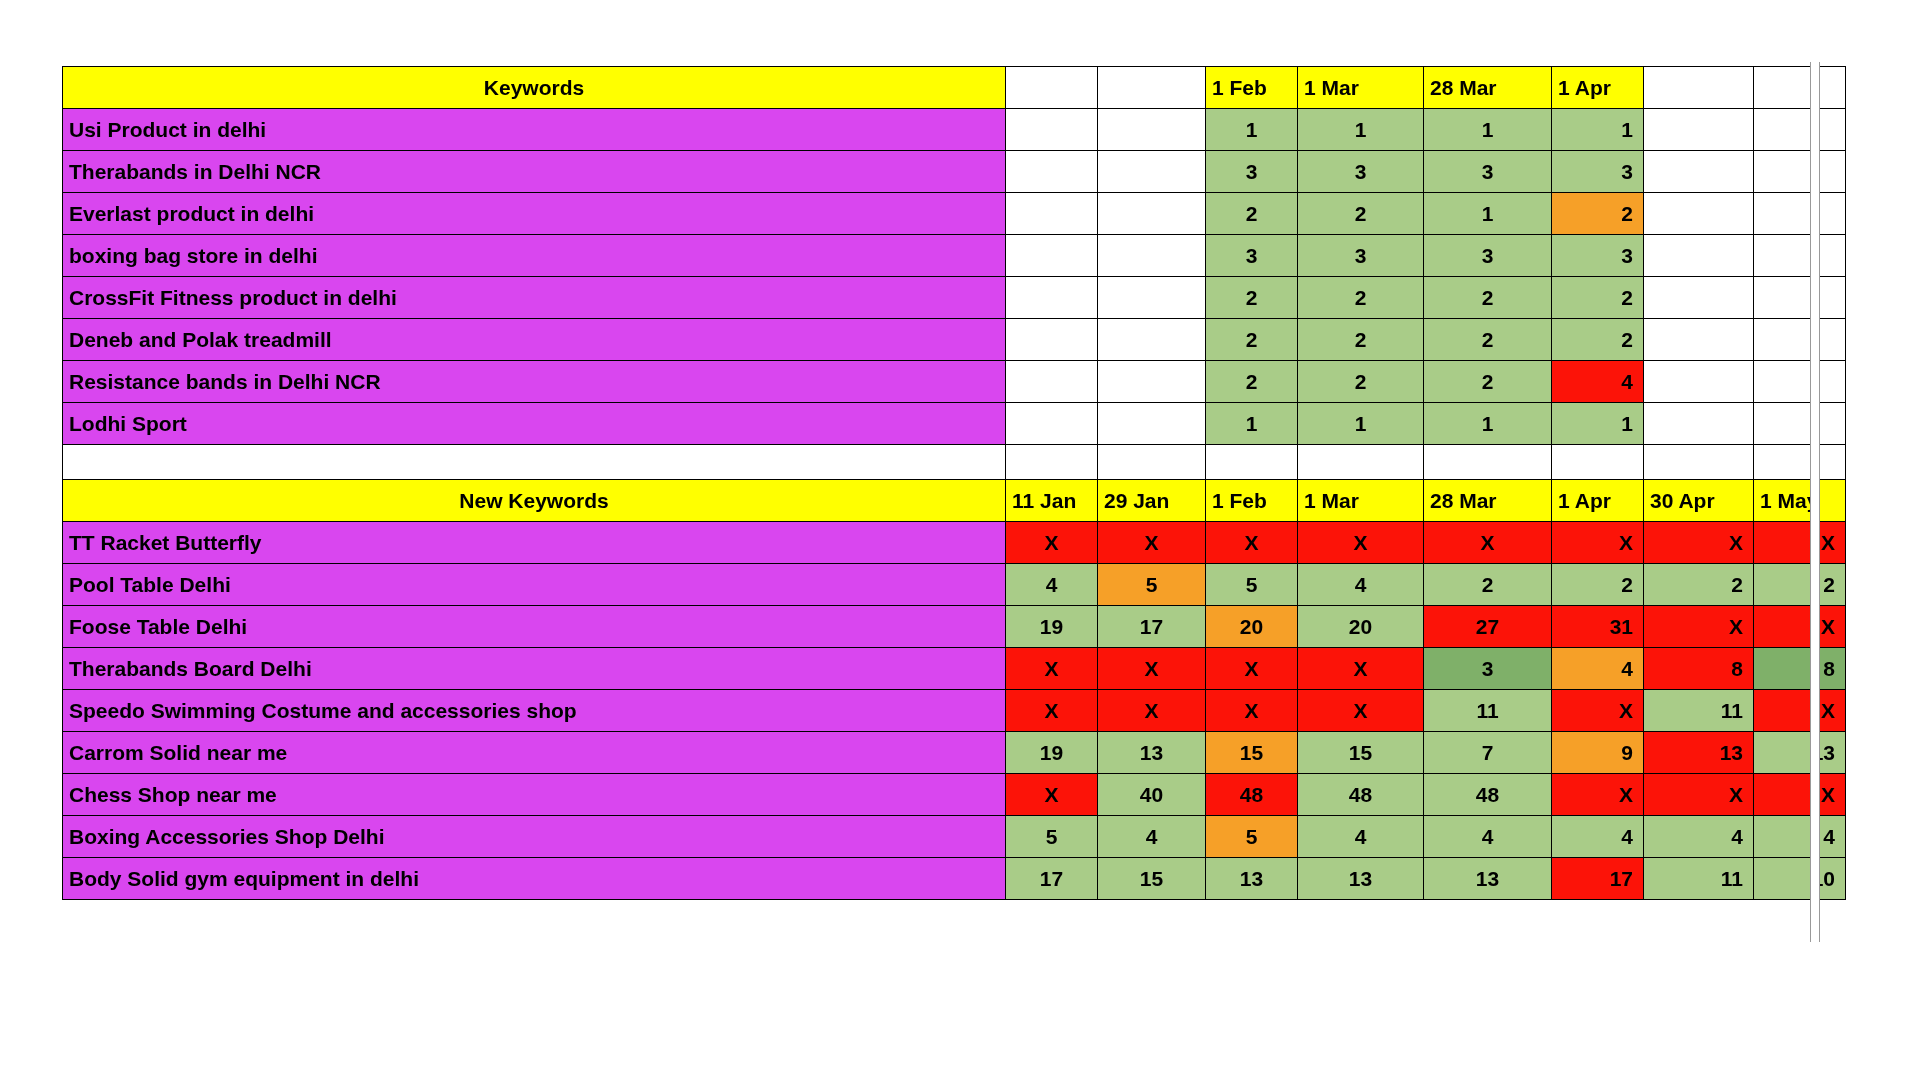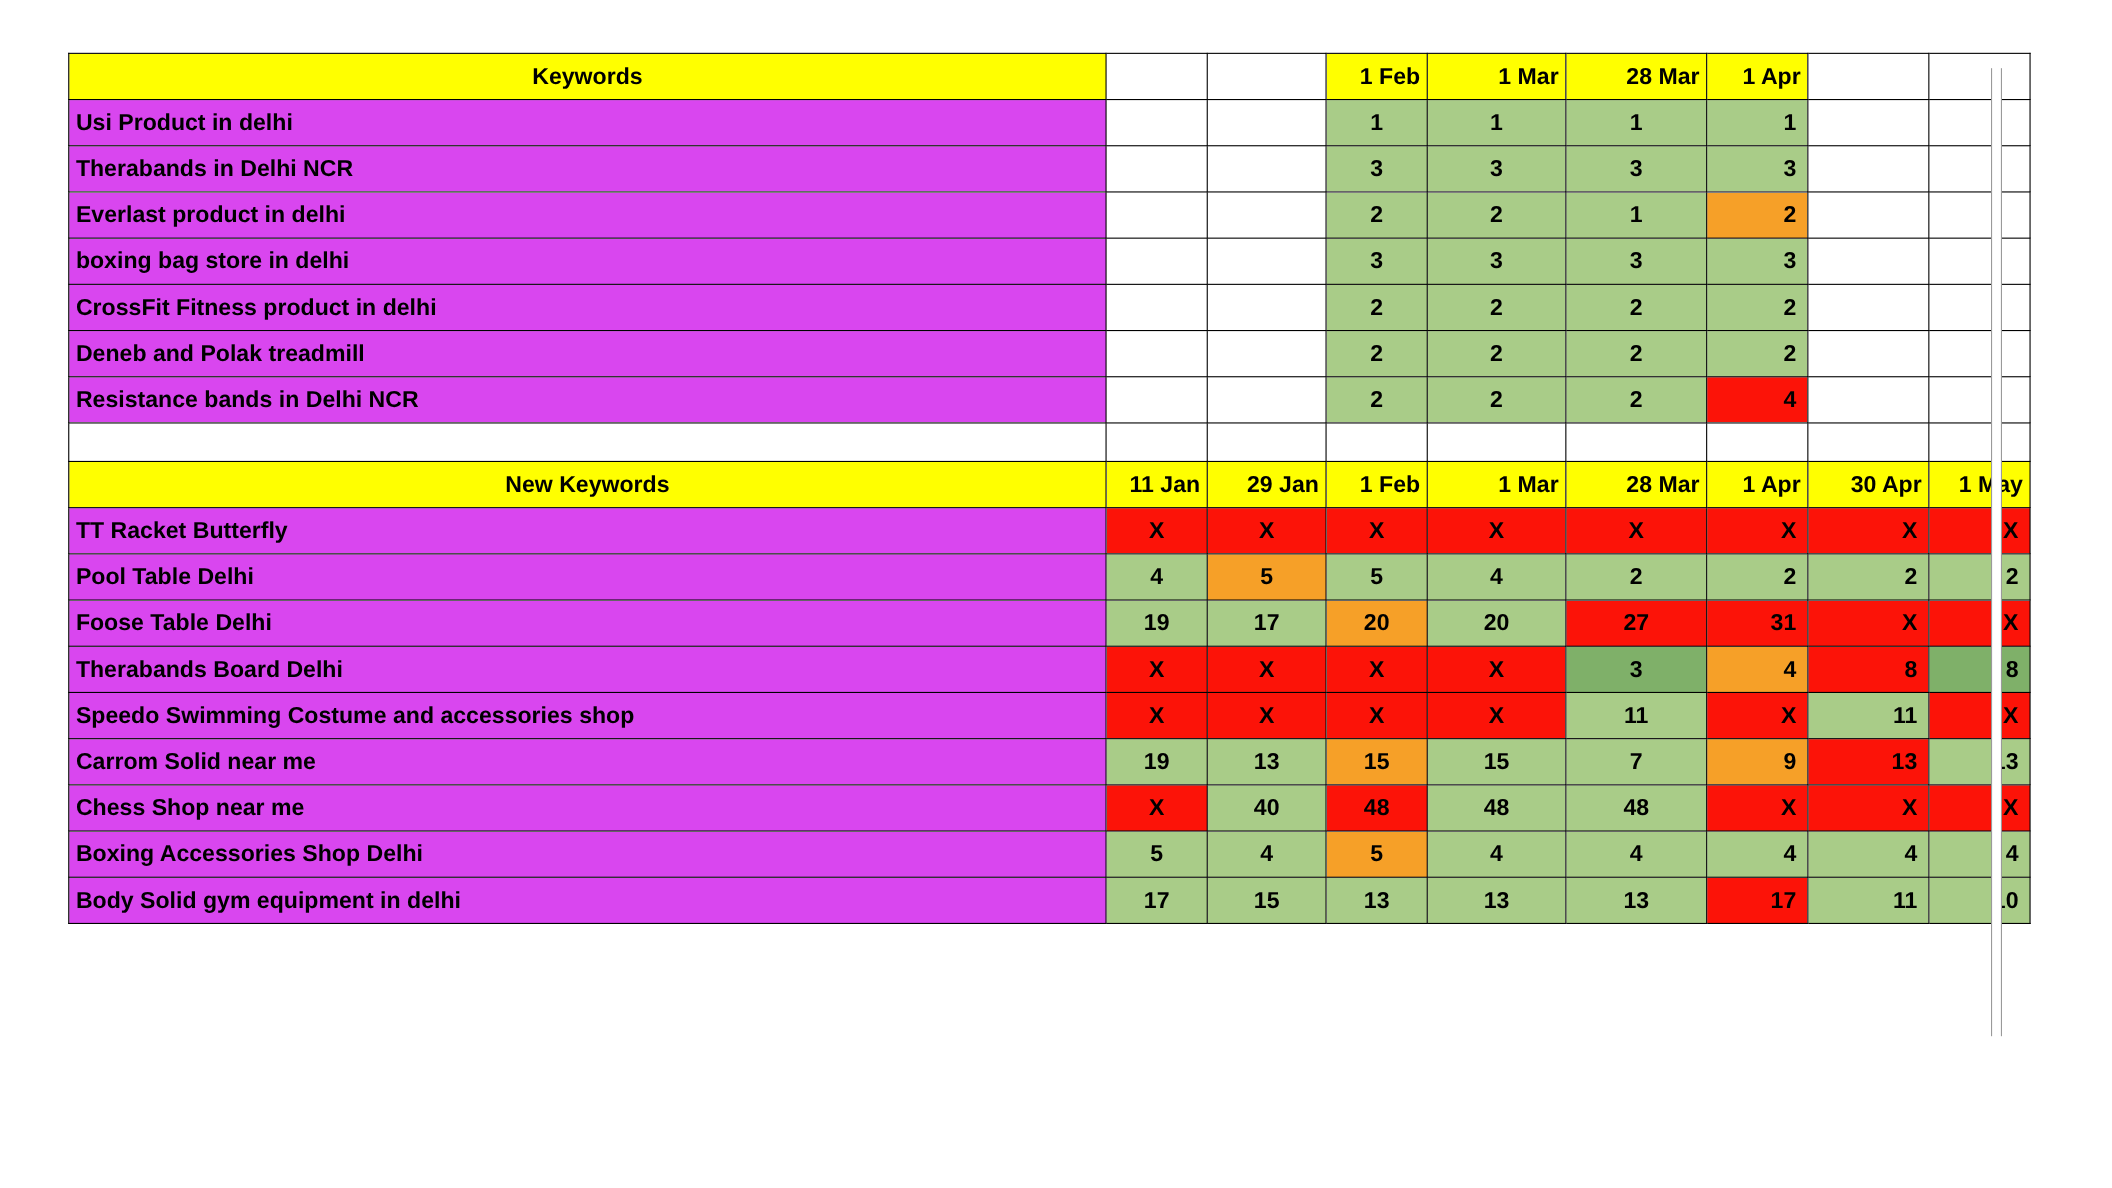--- a/index.html
+++ b/index.html
@@ -6,21 +6,21 @@
     margin: 0;
     padding: 0;
     width: 1920px;
     height: 1080px;
     background: #ffffff;
     font-family: "Liberation Sans", sans-serif;
   }
   #sheet-wrap {
     position: absolute;
     left: 62px;
-    top: 48px;
+    top: 66px;
     width: 1800px;
   }
   table.grid {
     border-collapse: collapse;
     table-layout: fixed;
     font-family: "Liberation Sans", sans-serif;
   }
   table.grid td {
     border: 1px solid #000000;
     height: 41px;
@@ -34,21 +34,21 @@
   td.kw {
     width: 930px;
     text-align: left;
     background: #d946ef;
   }
   td.kw-head {
     text-align: center;
     background: #ffff00;
   }
   td.hdr {
-    text-align: right;
+    text-align: left;
     background: #ffff00;
   }
   td.num {
     text-align: center;
   }
   td.num.right {
     text-align: right;
     padding-right: 10px;
   }
   td.blankcell {
@@ -178,20 +178,31 @@
           <td class="kw">Resistance bands in Delhi NCR</td>
           <td class="num c-white"></td>
           <td class="num c-white"></td>
           <td class="num c-green">2</td>
           <td class="num c-green">2</td>
           <td class="num c-green">2</td>
           <td class="num right c-red">4</td>
           <td class="num c-white"></td>
           <td class="num c-white"></td>
         </tr>
+        <tr>
+          <td class="kw">Lodhi Sport</td>
+          <td class="num c-white"></td>
+          <td class="num c-white"></td>
+          <td class="num c-green">1</td>
+          <td class="num c-green">1</td>
+          <td class="num c-green">1</td>
+          <td class="num right c-green">1</td>
+          <td class="num c-white"></td>
+          <td class="num c-white"></td>
+        </tr>
         <tr class="spacer">
           <td></td>
           <td></td>
           <td></td>
           <td></td>
           <td></td>
           <td></td>
           <td></td>
           <td></td>
           <td></td>

